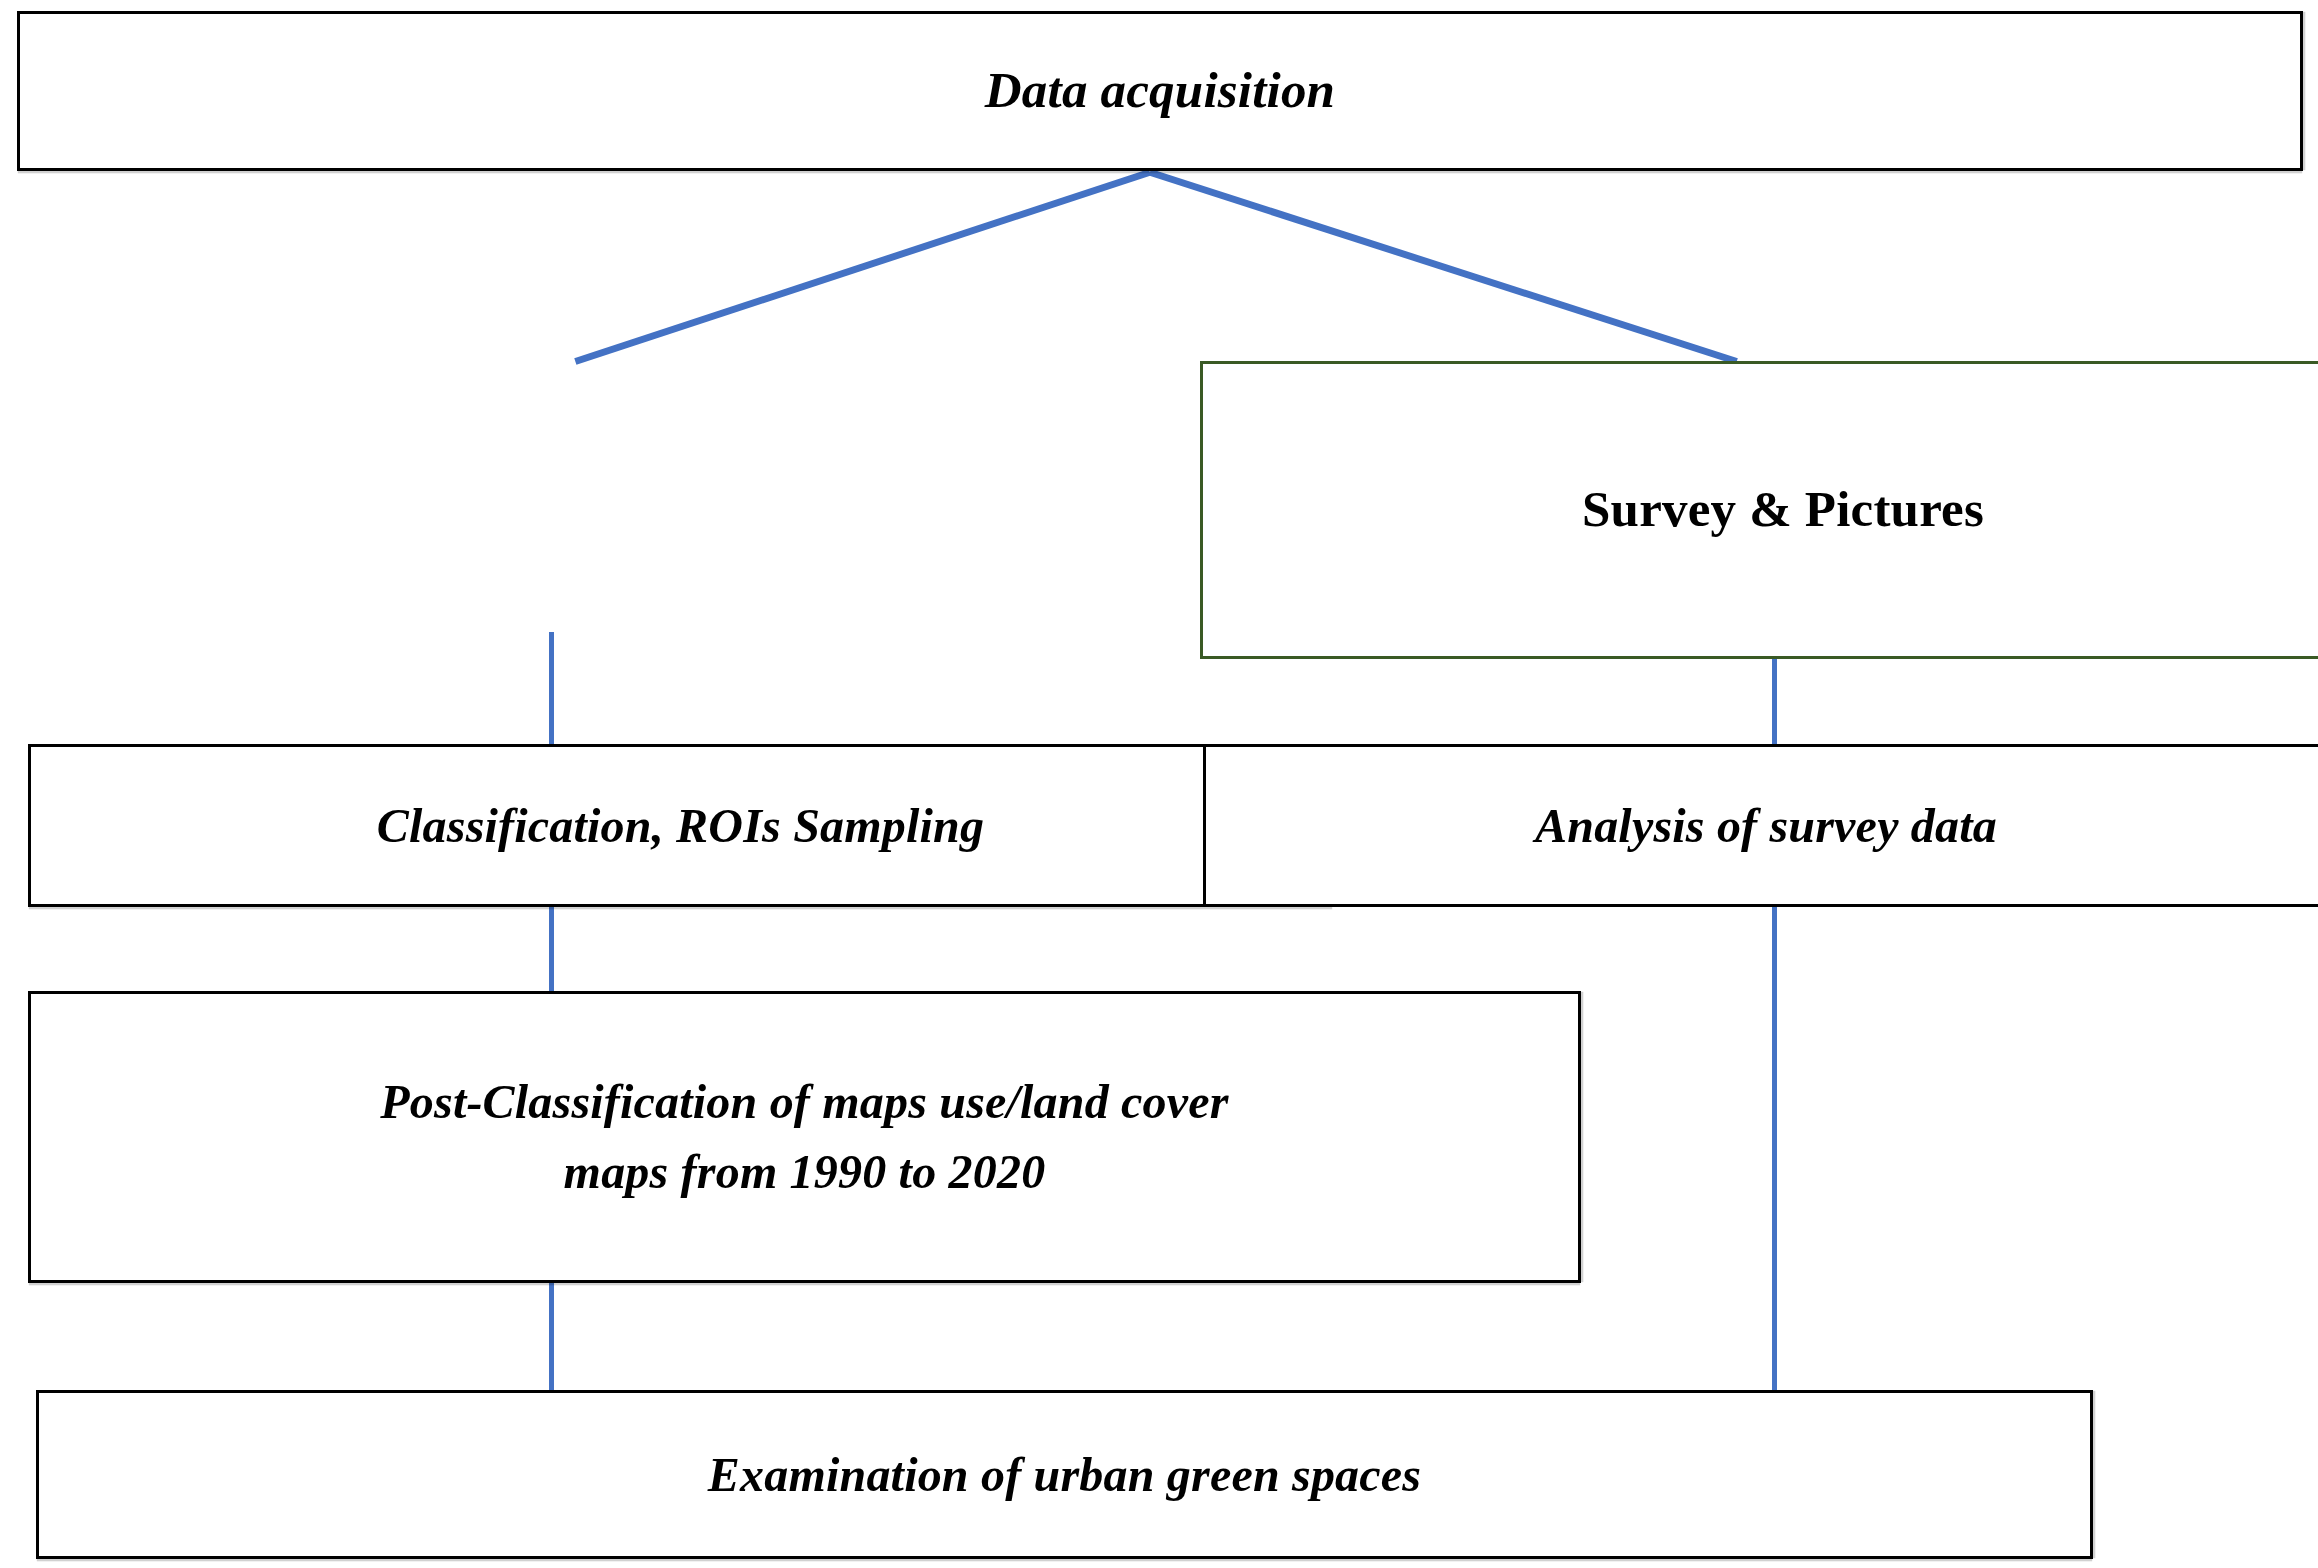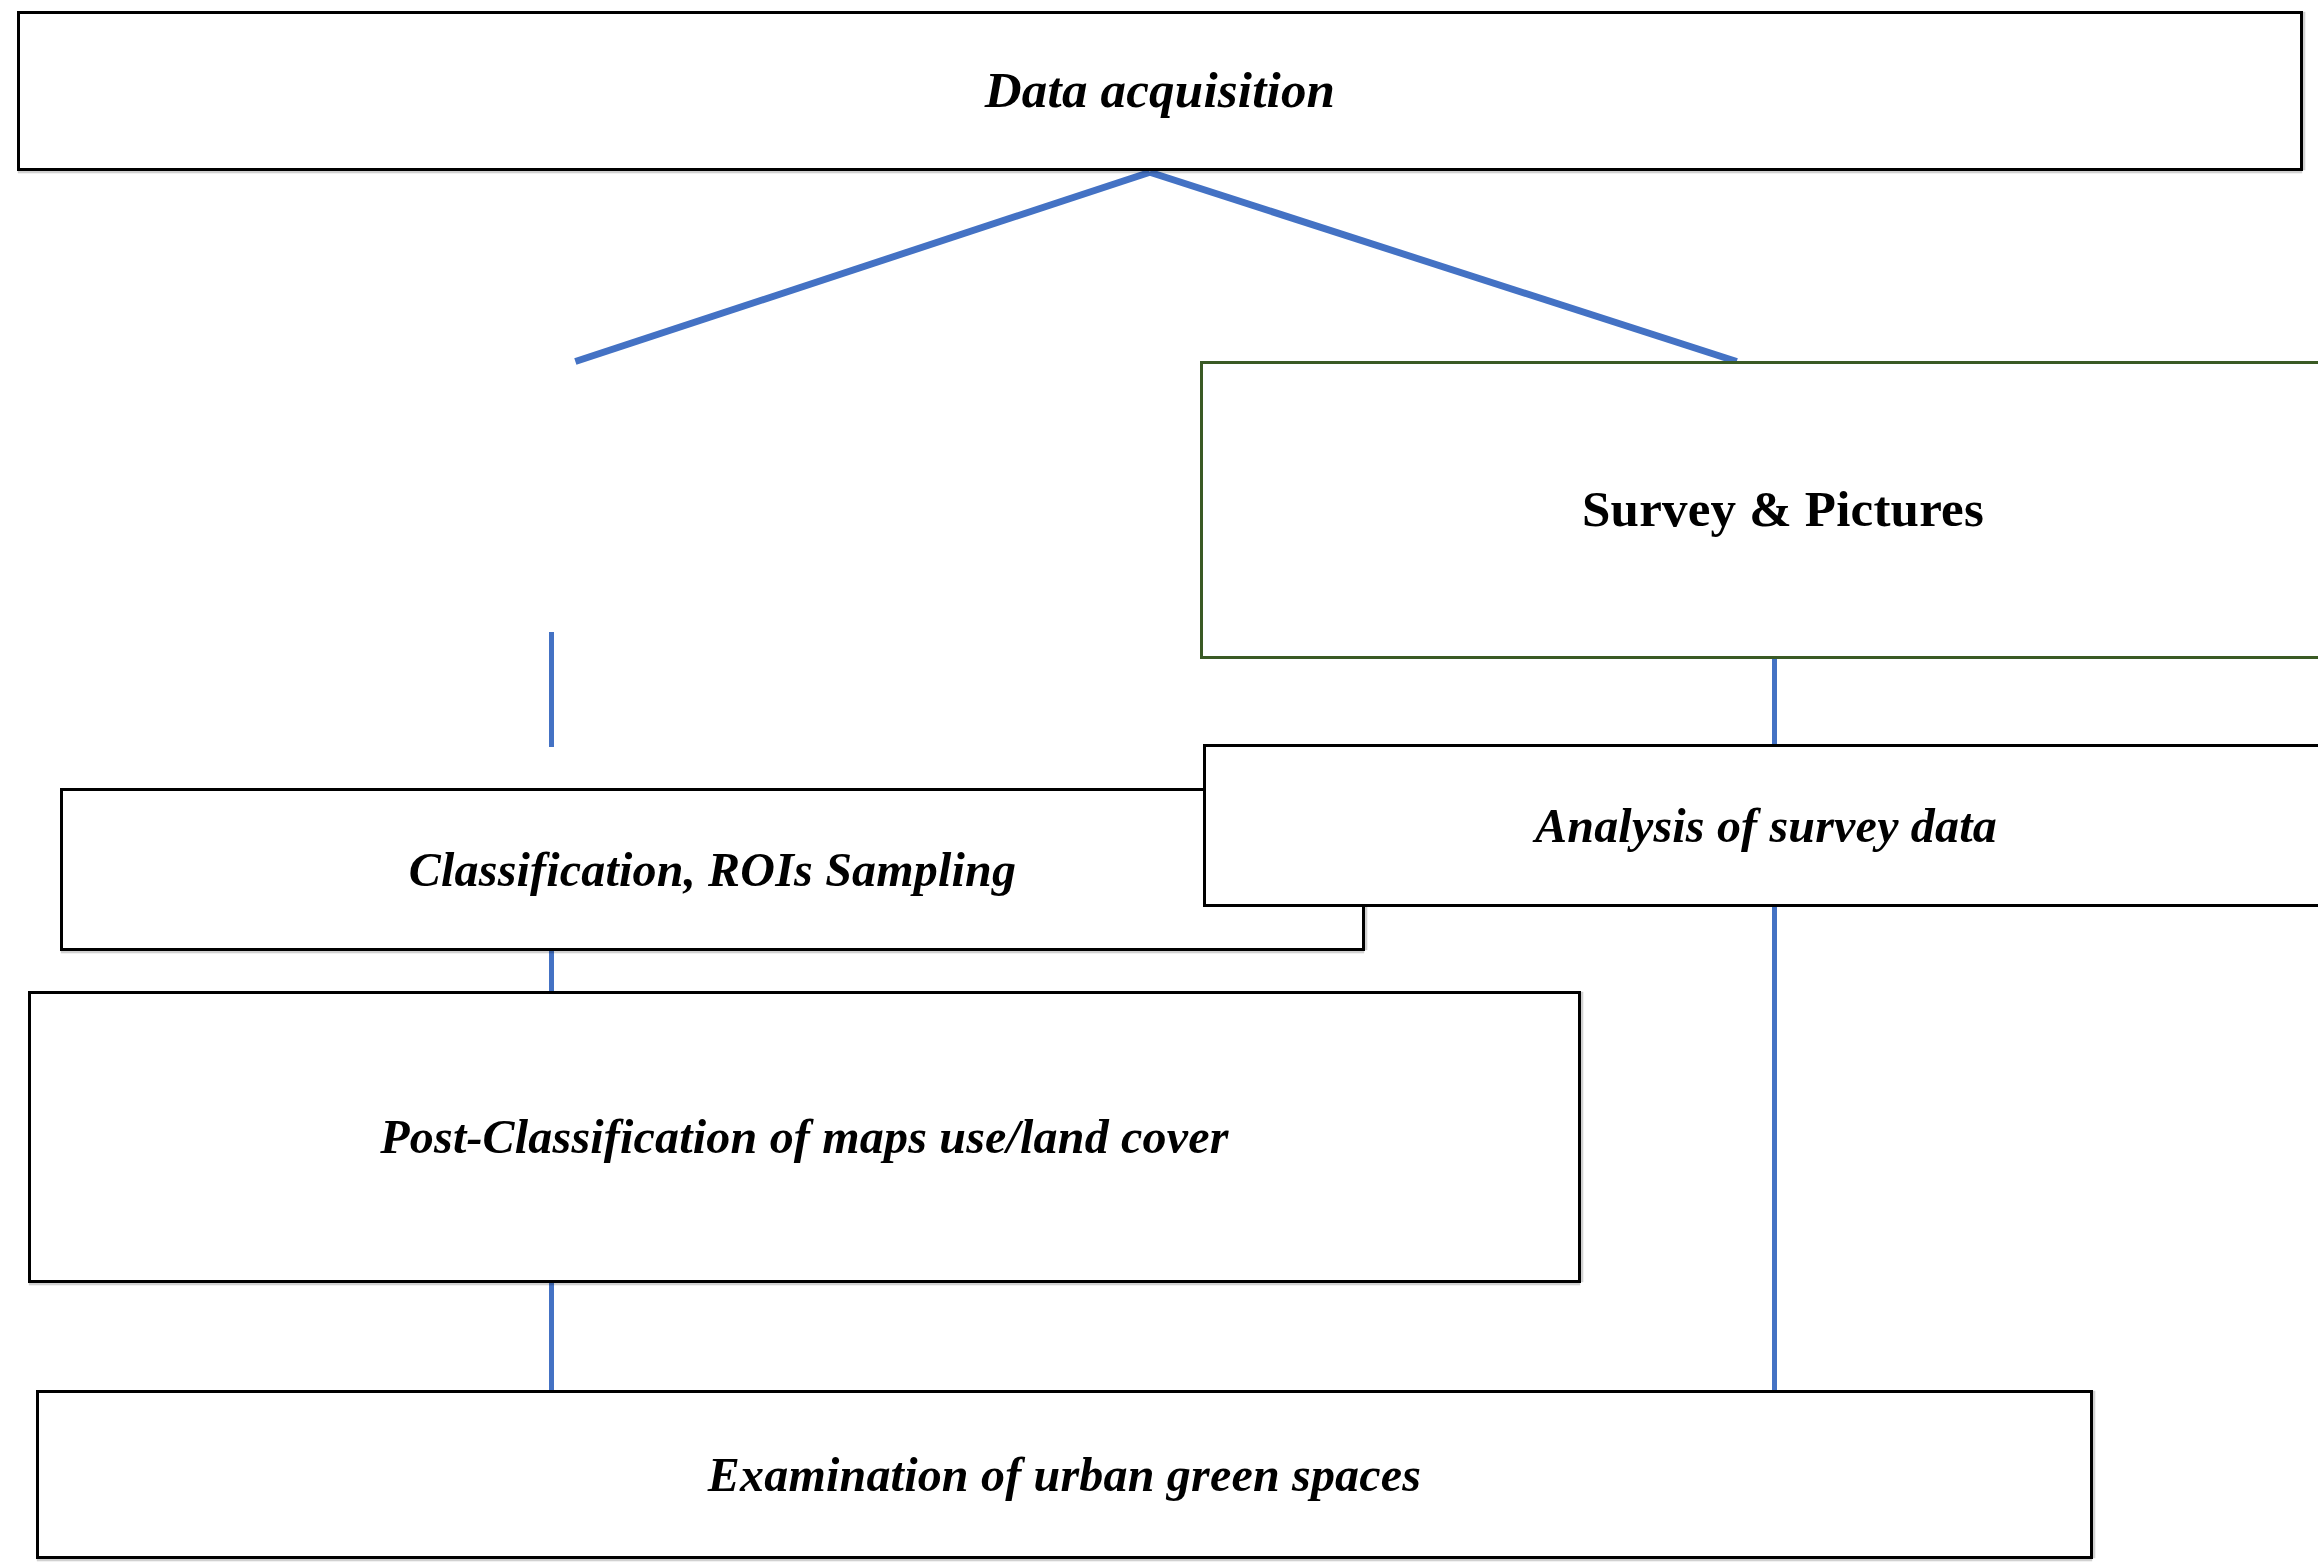--- a/index.html
+++ b/index.html
@@ -50,21 +50,21 @@
   }
   
   .node.shadow {
     box-shadow: 3.1px 0 0 -0.8px rgba(0,0,0,0.18), 0 3.1px 0 -0.8px rgba(0,0,0,0.18);
   }
 
   
   #box-data-acquisition { left: 17px;   top: 10.8px;   width: 2286px; height: 160px; }
   #box-gps-gis          { left: 4.6px;    top: 361px;  width: 1138px; height: 298px; }
   #box-survey-pictures  { left: 1152px; top: 361px;  width: 1166px; height: 298px; }
-  #box-classification   { left: 28px;   top: 788px;  width: 1305px; height: 163px; margin-left: 32px; }
+  #box-classification   { left: 28px;   top: 744px;  width: 1305px; height: 163px; }
   #box-analysis-survey  { left: 1171px; top: 744px;  width: 1126px; height: 163px; margin-left: 32px; }
   #box-post-class       { left: 28px;   top: 991px; width: 1553px; height: 292px; }
   #box-examination      { left: 36px;   top: 1390px; width: 2057px; height: 169px; }
 
   #box-data-acquisition .label { font-size: 51px; }
   #box-gps-gis .label          { font-size: 51px; }
   #box-survey-pictures .label  { font-size: 51px; }
   #box-classification .label   { font-size: 48px; }
   #box-analysis-survey .label  { font-size: 48px; }
   #box-post-class .label       { font-size: 48px; }
@@ -122,20 +122,21 @@
     <span class="label">Classification, ROIs Sampling</span>
   </div>
 
   <div class="node black" id="box-analysis-survey">
     <span class="label">Analysis of survey data</span>
   </div>
 
   <div class="node black shadow" id="box-post-class">
     <span class="label">
       <span>Post-Classification of maps use/land cover</span><br>
+      <span>maps from 1990 to 2020</span>
     </span>
   </div>
 
   <div class="node black shadow" id="box-examination">
     <span class="label">Examination of urban green spaces</span>
   </div>
 
 </div>
 
 

